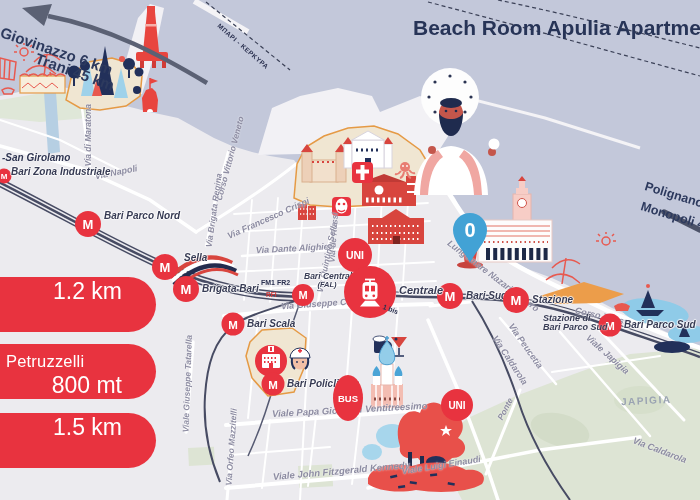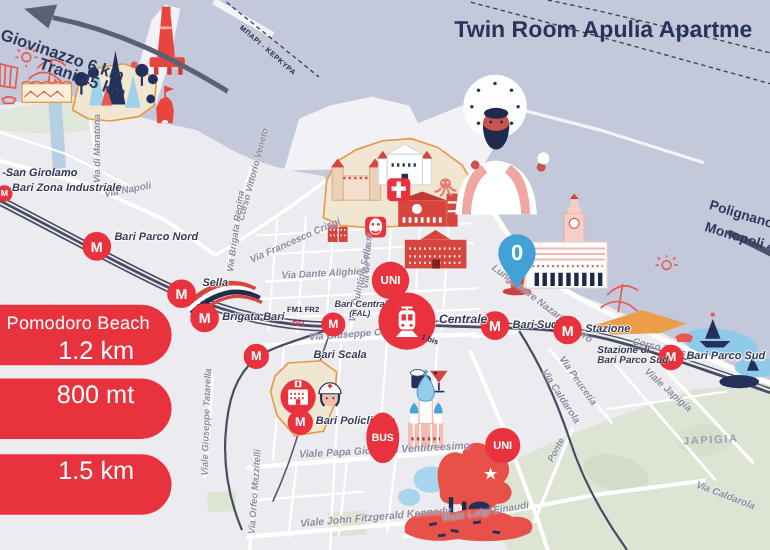--- a/index.html
+++ b/index.html
@@ -381,21 +381,21 @@
 
   <g>
     <path d="M207,83 C160,55 110,28 48,16" stroke="#5b6174" stroke-width="4.5" fill="none"></path>
     <polygon points="22,8 52,4 44,26" fill="#5b6174"></polygon>
   </g>
   <g>
     <path d="M664,212 L700,230" stroke="#4c5268" stroke-width="5.5" stroke-linecap="round"></path>
   </g>
 </svg>
 
-<div class="title">Twin Room Apulia Apartme</div>
+<div class="title">Beach Room Apulia Apartme</div>
 
 <span class="sign lbl" style="left:1px;top:24px;font-size:15px;transform:rotate(19deg);">Giovinazzo 6 km</span>
 <span class="sign lbl" style="left:36px;top:50px;font-size:15px;transform:rotate(20deg);">Trani 45 km</span>
 <span class="sign lbl" style="left:645px;top:180px;font-size:12.5px;transform:rotate(17deg);">Polignano</span>
 <span class="sign lbl" style="left:641px;top:200px;font-size:12.5px;transform:rotate(17deg);">Monopoli 4</span>
 
 <span class="tinybold lbl" style="left:218px;top:22px;font-size:6.5px;letter-spacing:.5px;transform:rotate(41deg);transform-origin:0 50%;">ΜΠΑΡΙ - ΚΕΡΚΥΡΑ</span>
 
 <span class="lbl area-dark" style="left:2px;top:153px;">-San Girolamo</span>
 <span class="lbl area-gray" style="left:621px;top:396px;transform:rotate(-3deg);">JAPIGIA</span>
@@ -446,21 +446,21 @@
       <span>M</span>
     </div>
 <div class="lbl stlbl" style="left:304px;top:272px;width:46px;text-align:center;font-size:8.5px;">
   <span style="display:block;">Bari Centrale</span>
   <span style="display:block;font-size:7.5px;">(FAL)</span>
 </div>
 
 <div class="dot" style="left:233px;top:324px;width:23px;height:23px;font-size:11.5px;">
       <span>M</span>
     </div>
-<span class="lbl stlbl vcenter" style="left:247px;top:324px;margin-left:38px;">Bari Scala</span>
+<span class="lbl stlbl vcenter" style="left:247px;top:324px;">Bari Scala</span>
 
 <div class="dot" style="left:273px;top:384px;width:23px;height:23px;font-size:11.5px;">
       <span>M</span>
     </div>
 <span class="lbl stlbl vcenter" style="left:287px;top:384px;">Bari Policlinico</span>
 
 <div class="dot" style="left:450px;top:296px;width:26px;height:26px;font-size:13px;">
       <span>M</span>
     </div>
 <span class="lbl stlbl vcenter" style="left:466px;top:296px;">Bari Sud-Est</span>
@@ -508,23 +508,23 @@
 <span class="tinybold lbl" style="left:266px;top:292px;font-size:6.5px;color:#d23a3a;">RFI</span>
 
 <div class="pin">
   <svg width="38" height="52" viewBox="0 0 38 52">
     <path d="M19,51 C13,38 2,30 2,18 A17,17 0 1 1 36,18 C36,30 25,38 19,51 Z" fill="#42a2d5"></path>
   </svg>
   <span>0</span>
 </div>
 
 <div class="pill" style="top:277px;">
-  <span class="nm">Pomodoro Beach</span>
   <span class="val">1.2 km</span>
 </div>
 <div class="pill" style="top:344px;">
+  <span class="nm">Petruzzelli</span>
   <span class="val">800 mt</span>
 </div>
 <div class="pill" style="top:413px;">
   <span class="val">1.5 km</span>
 </div>
 
 </div>
 
 </body></html>

